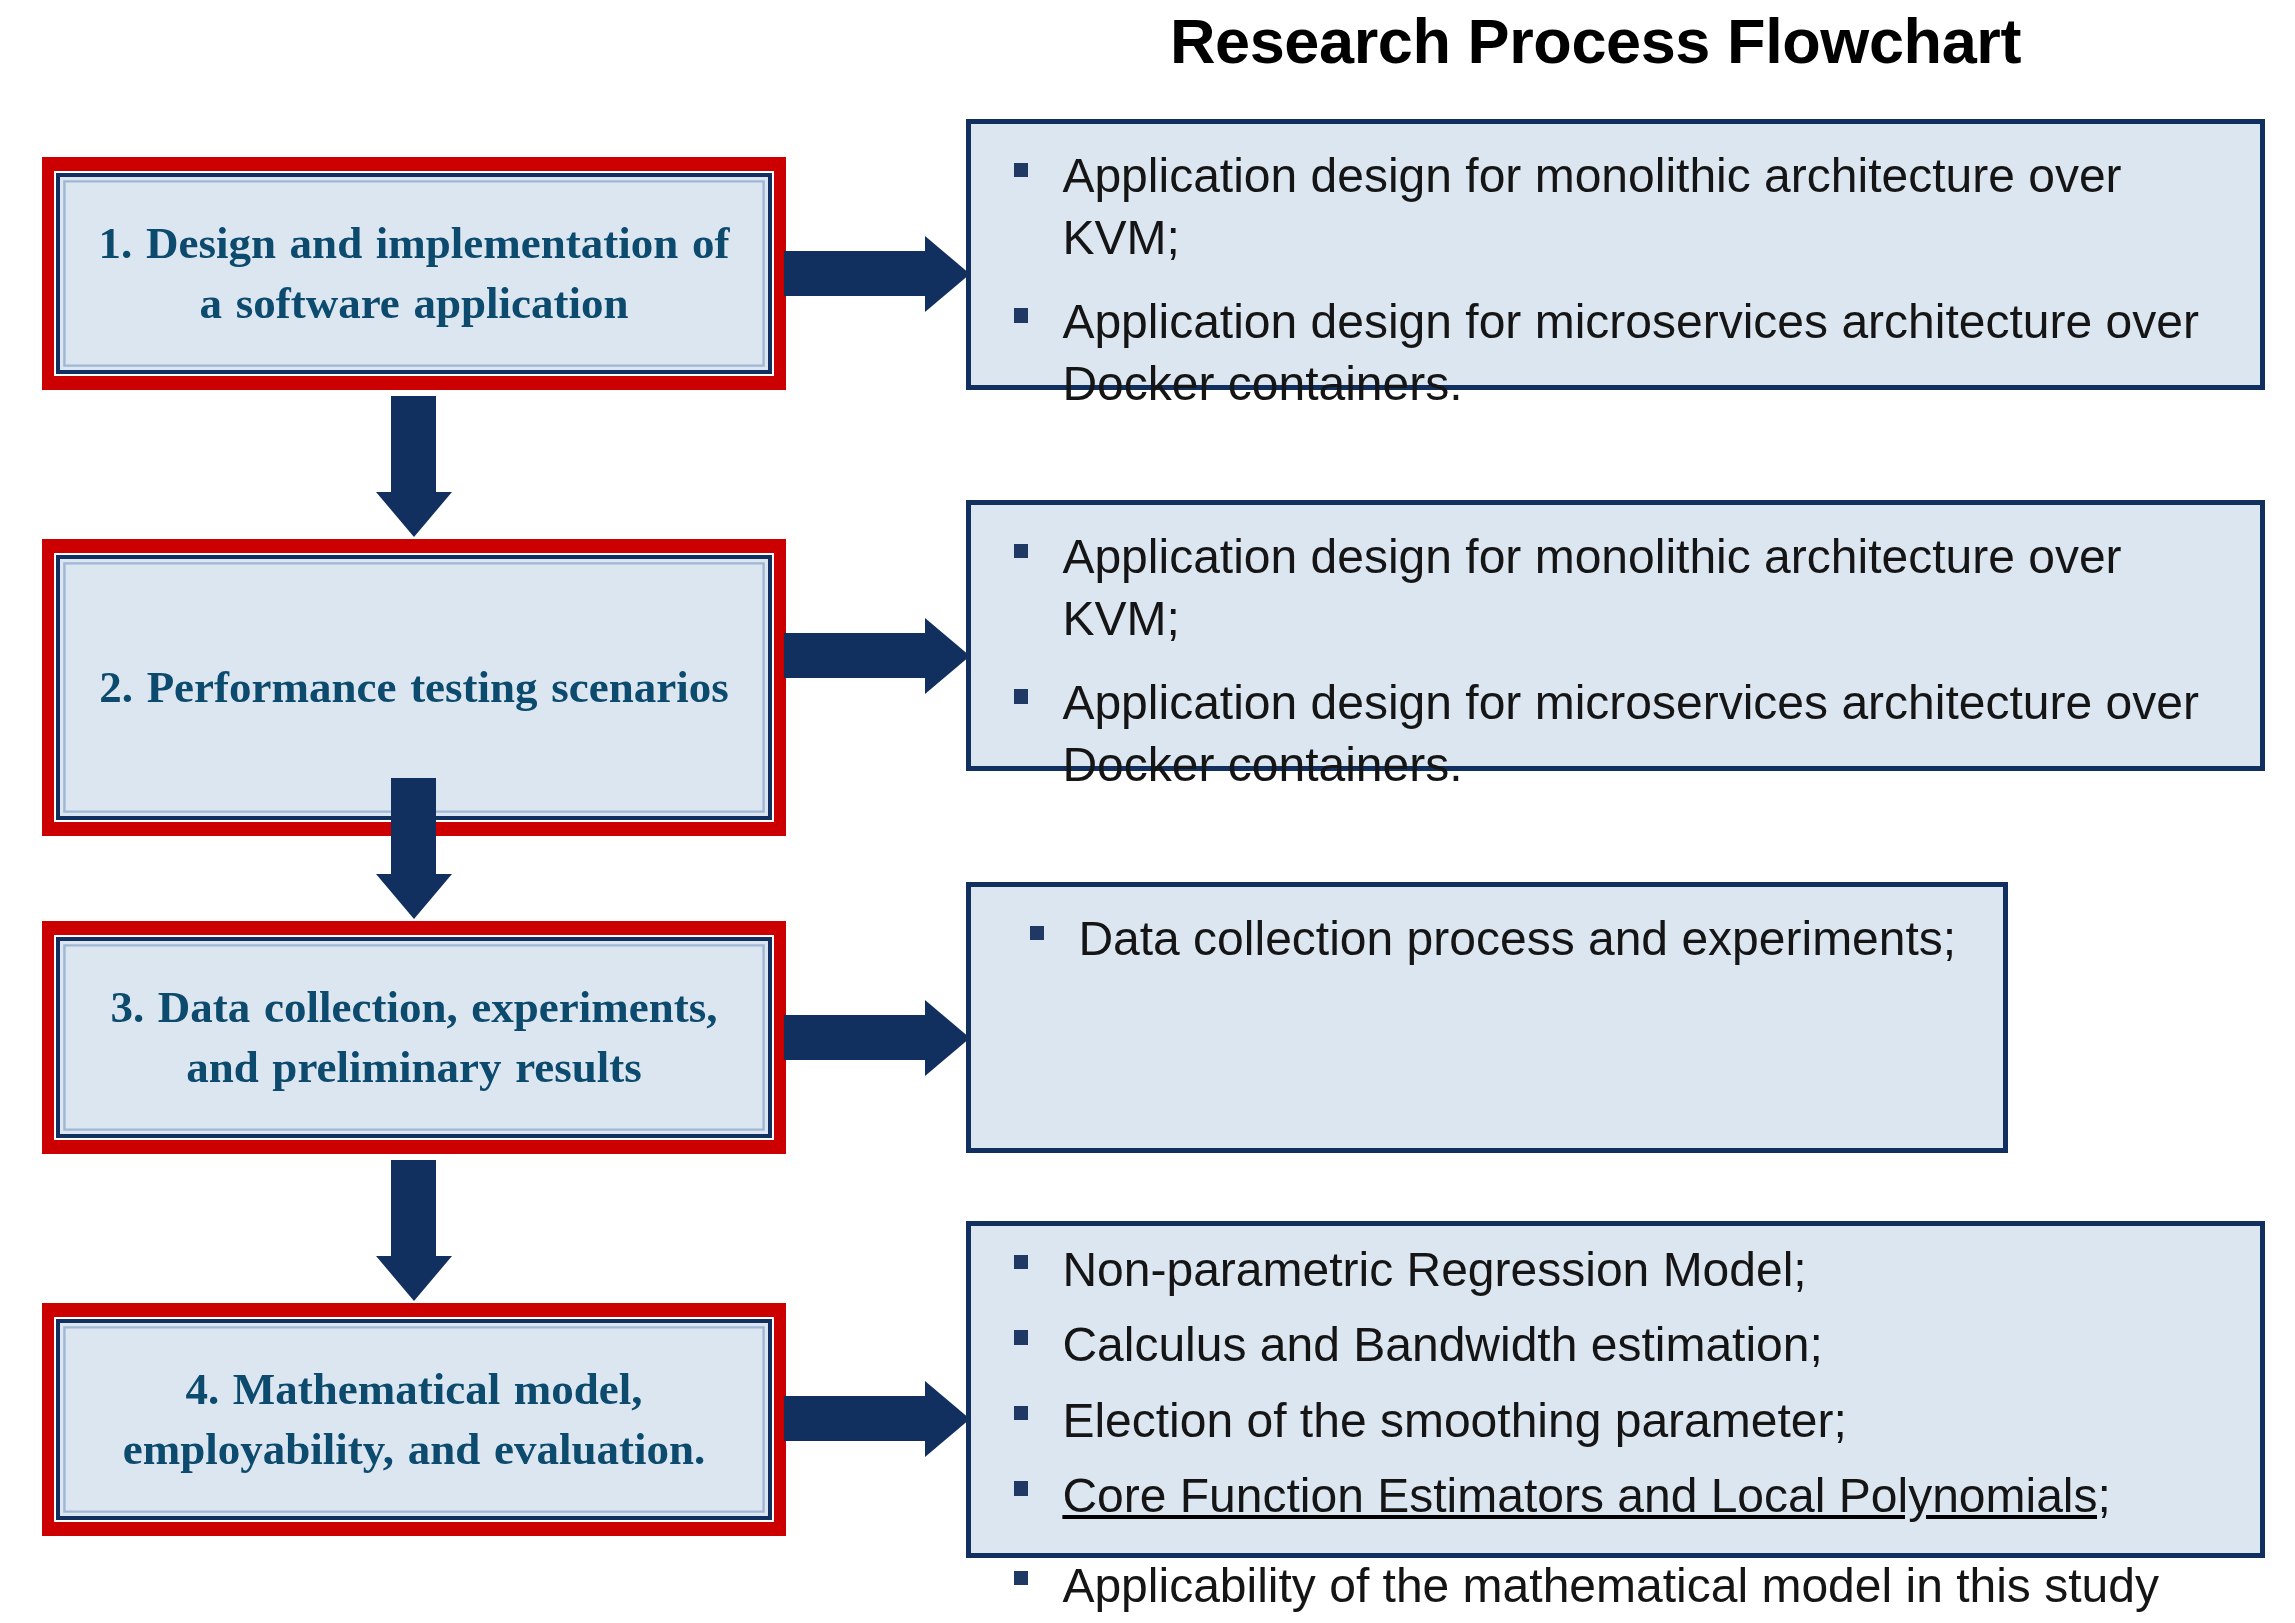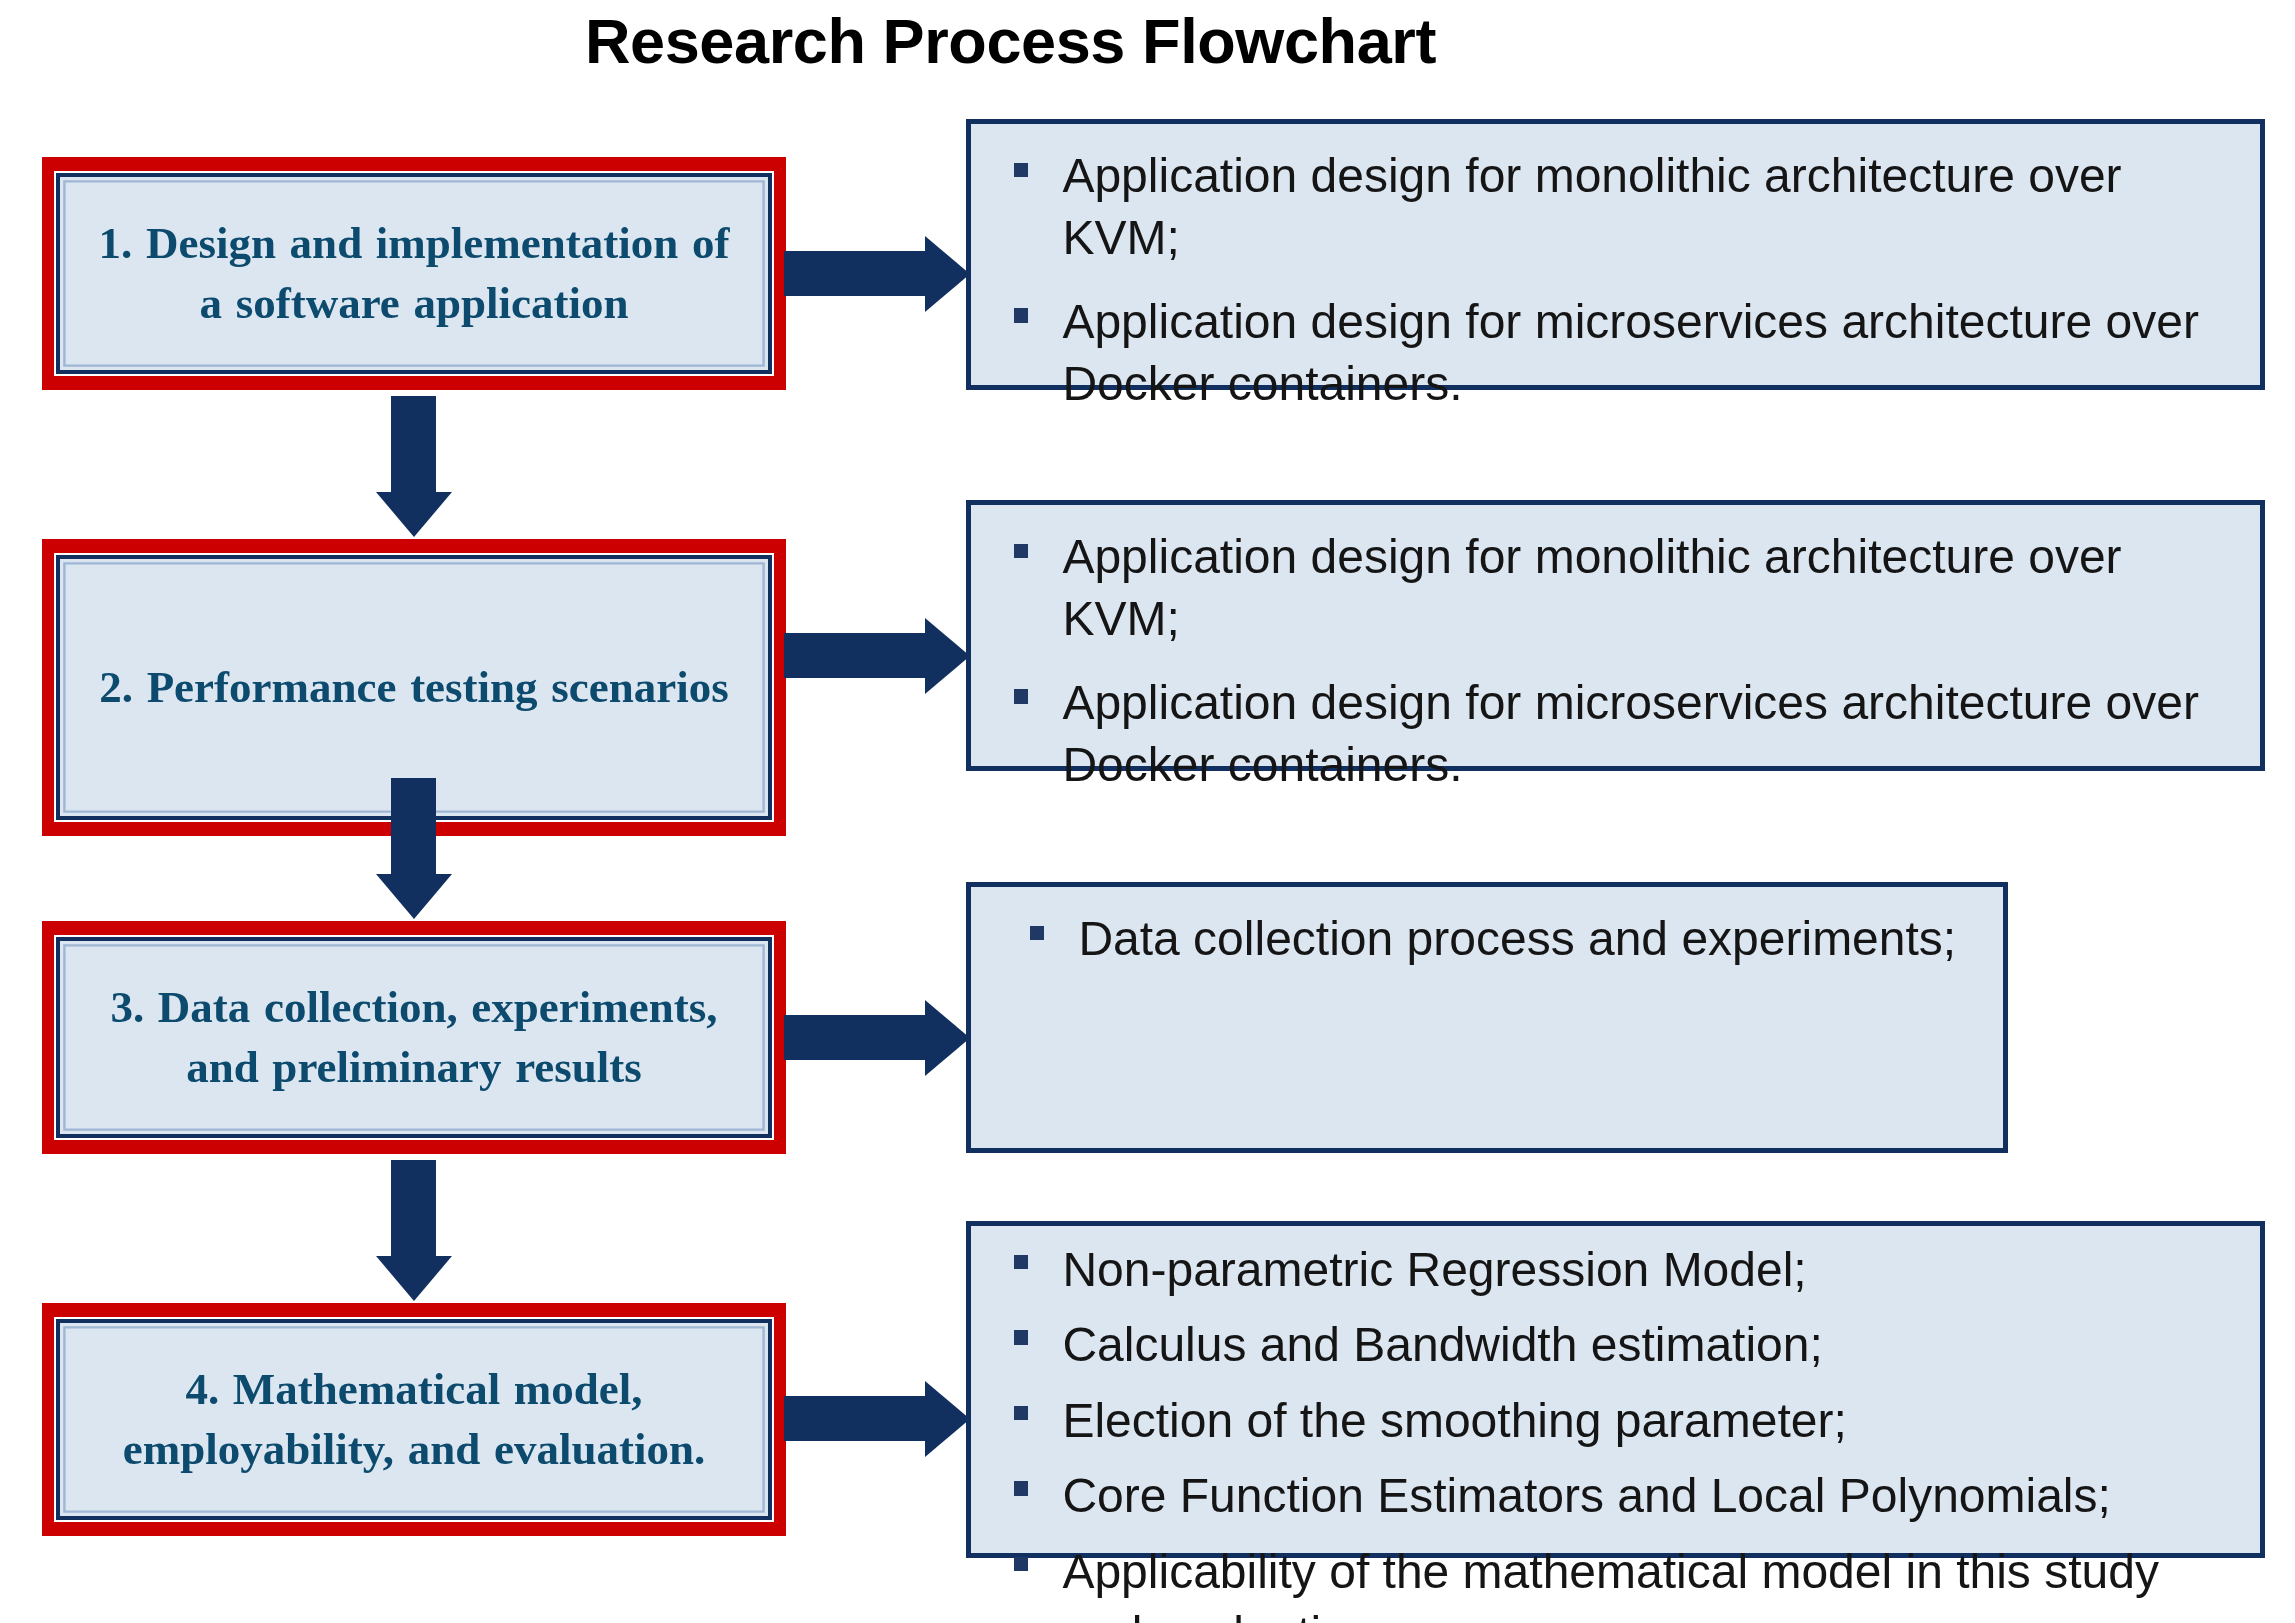--- a/index.html
+++ b/index.html
@@ -15,21 +15,21 @@
     overflow: hidden;
     font-family: "Liberation Sans", sans-serif;
   }
 
   
   #page-title {
     position: absolute;
     left: 0;
     top: 4.8px;
     width: 2021px;
-    text-align: center;
+    text-align: right;
     font-family: "Liberation Sans", sans-serif;
     font-weight: bold;
     font-size: 63px;
     letter-spacing: -0.4px;
     color: #000000;
     white-space: nowrap;
   }
 
   
   .stage-box {
@@ -250,21 +250,21 @@
         <span class="bullet-text">Non-parametric Regression Model;</span>
       </li>
       <li class="bullet-item" style="margin-bottom:13px;">
         <span class="bullet-marker" style="margin-top:16px;"></span>
         <span class="bullet-text">Calculus and Bandwidth estimation;</span>
       </li>
       <li class="bullet-item" style="margin-bottom:13px;">
         <span class="bullet-marker" style="margin-top:16px;"></span>
         <span class="bullet-text">Election of the smoothing parameter;</span>
       </li>
-      <li class="bullet-item" style="margin-bottom:13px;">
+      <li class="bullet-item" style="margin-bottom:27px;text-decoration:underline;">
         <span class="bullet-marker" style="margin-top:16px;"></span>
         <span class="bullet-text">Core Function Estimators and Local Polynomials;</span>
       </li>
       <li class="bullet-item">
         <span class="bullet-marker" style="margin-top:16px;"></span>
         <span class="bullet-text">Applicability of the mathematical model in this study and evaluation.</span>
       </li>
     </ul>
   </div>
 

